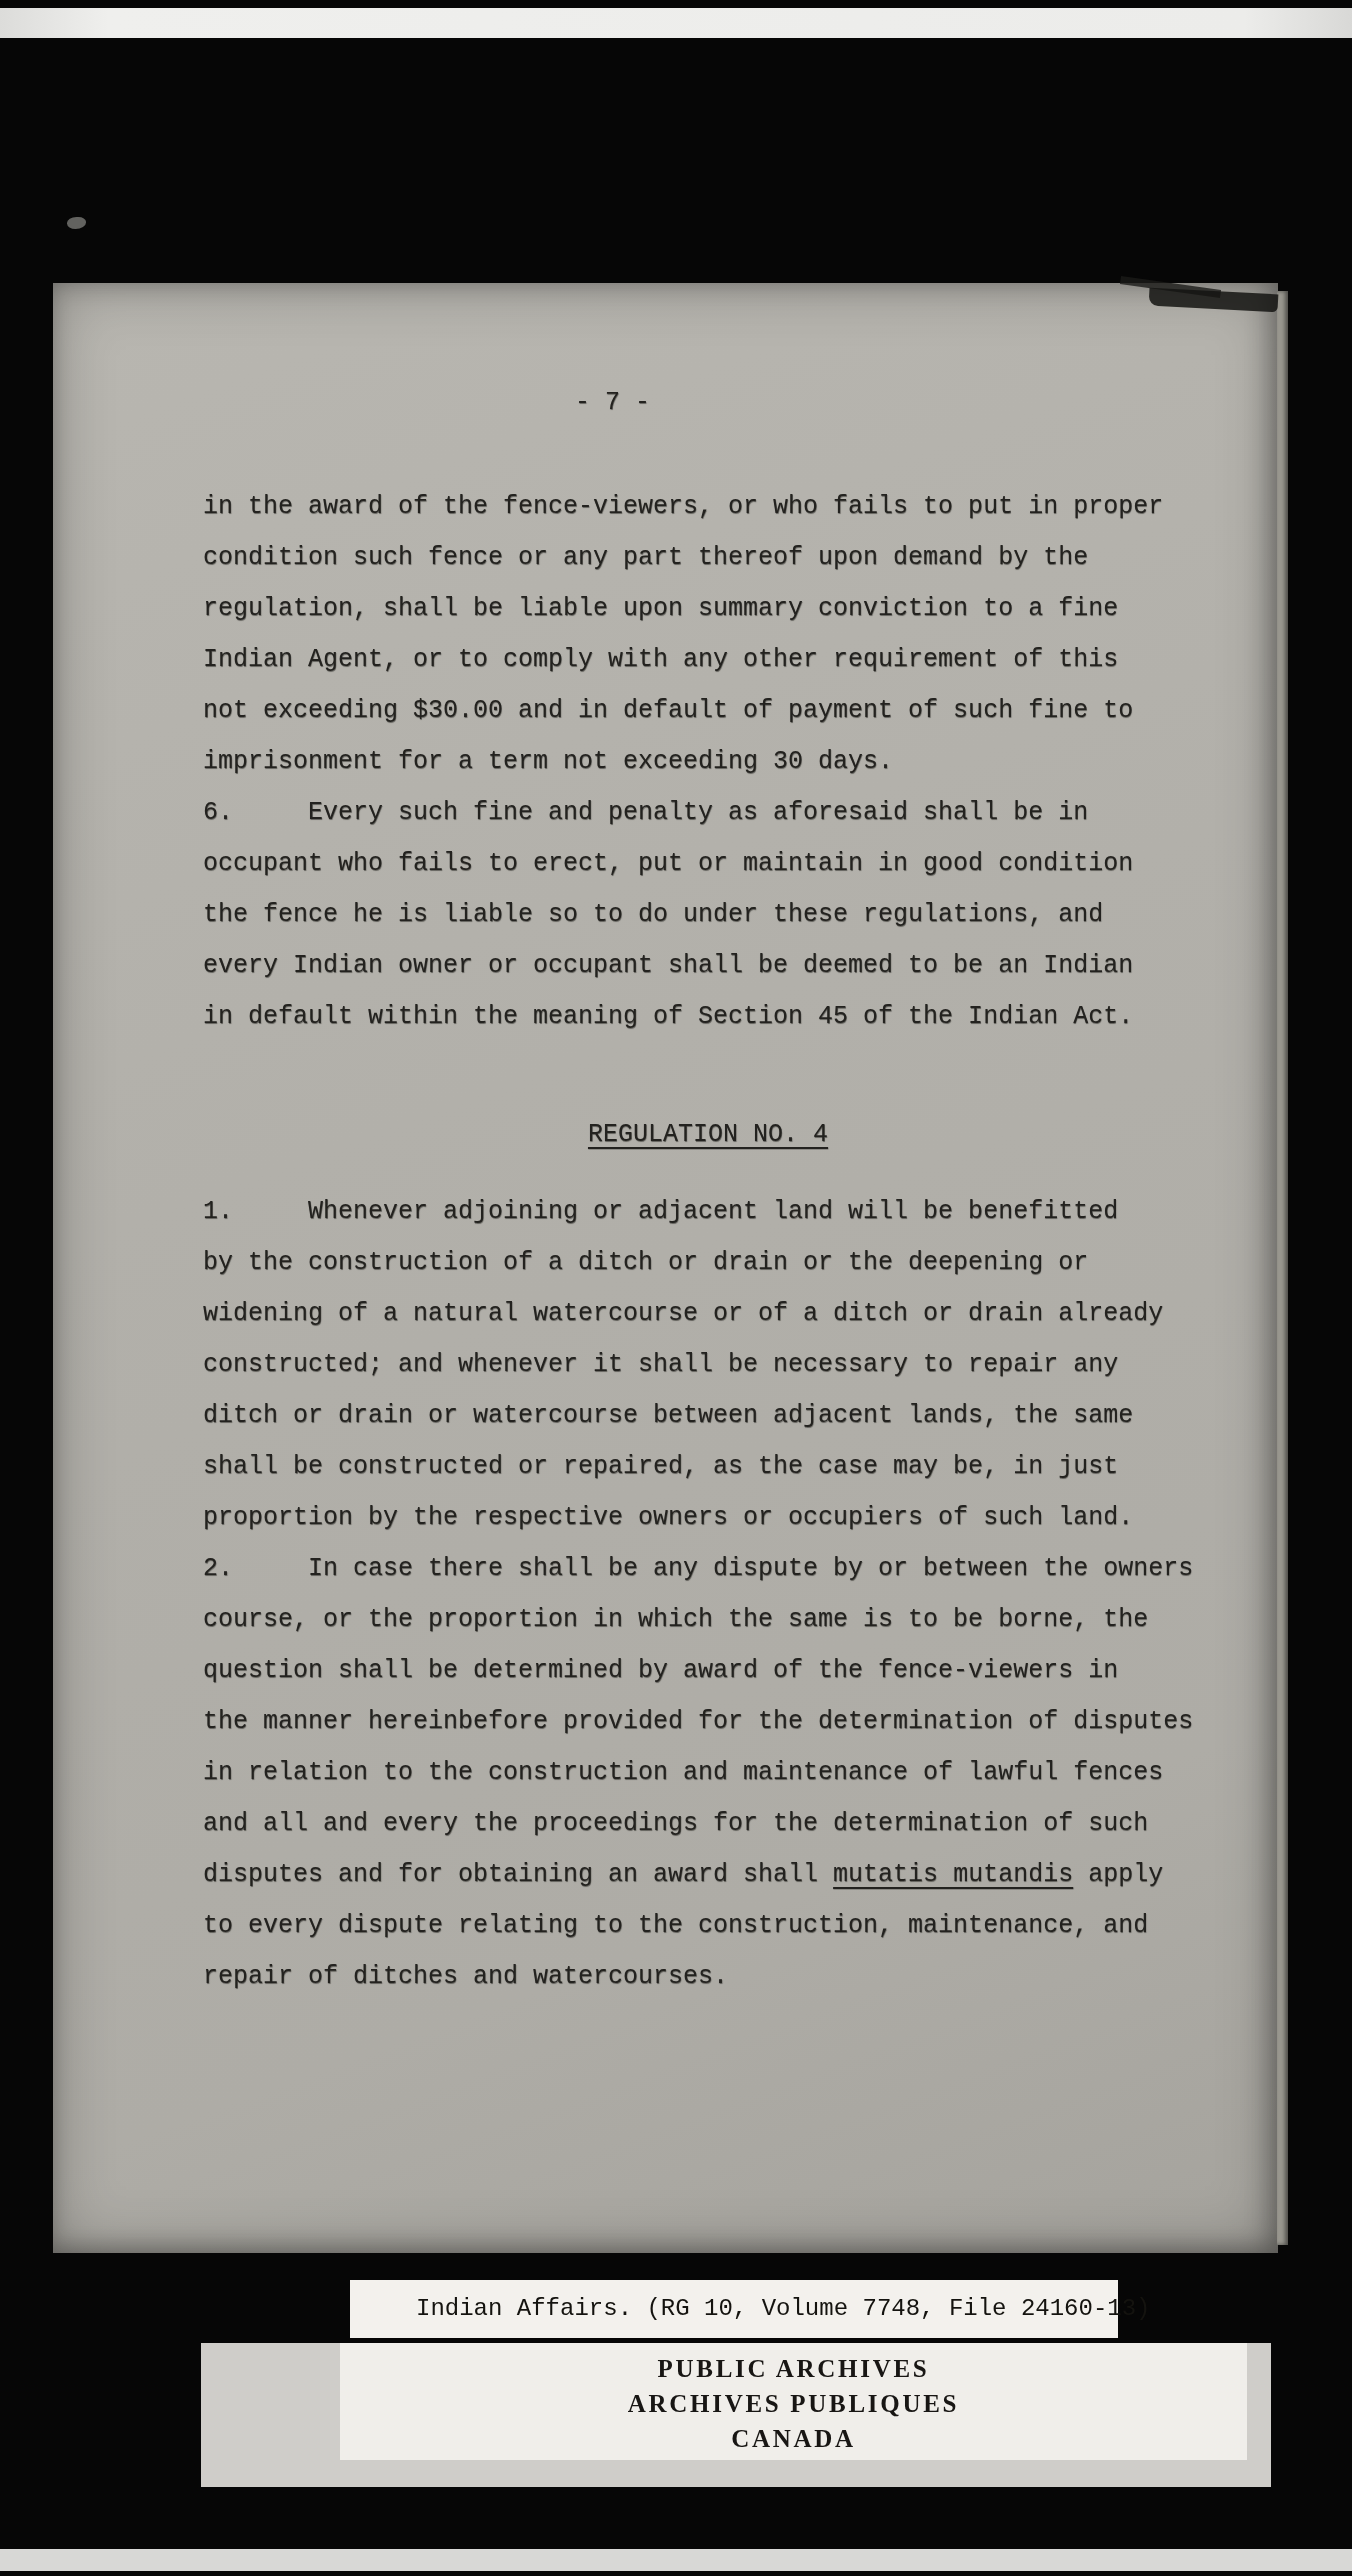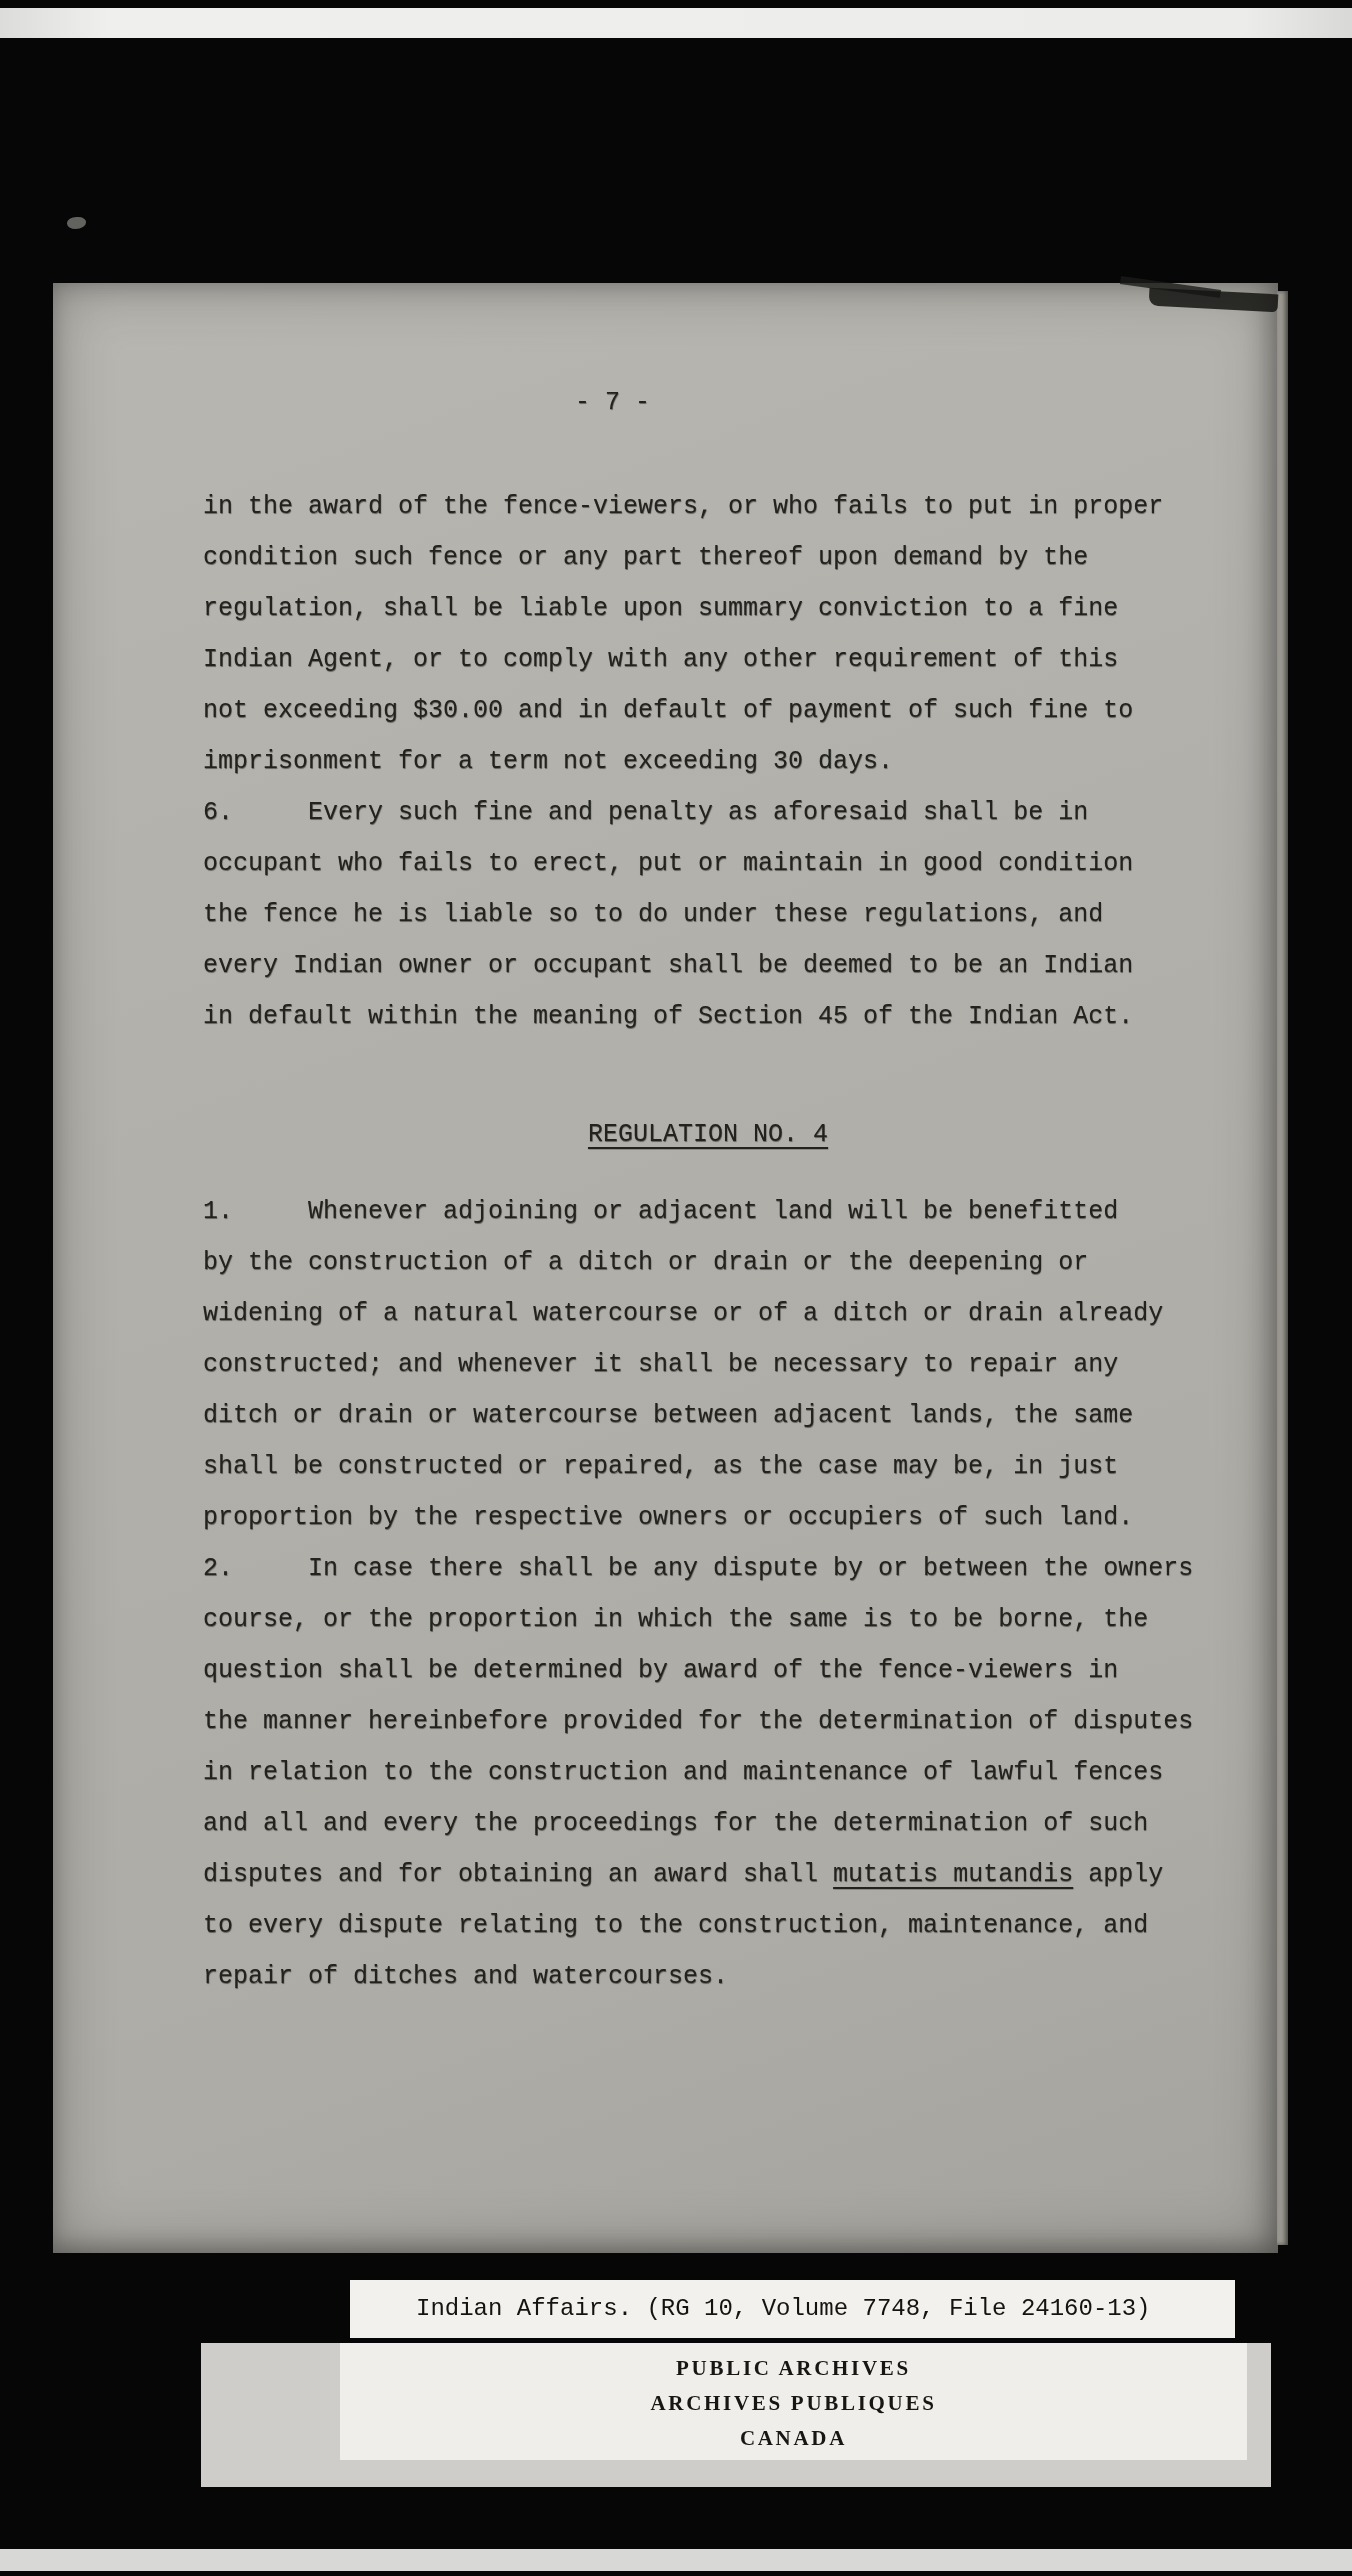--- a/index.html
+++ b/index.html
@@ -71,21 +71,21 @@
     background: #141412; opacity: 0.85; transform: rotate(3deg);
     border-radius: 0 0 5.4px 9.4px;
   }
   .artifact-smudge {
     left: 67px; top: 217px; width: 19px; height: 12px;
     background: #8a8a86; opacity: 0.7; border-radius: 50% 40% 55% 45%;
   }
   .file-label {
     position: absolute;
     left: 350px; top: 2280px;
-    width: 885px; height: 58px;
+    width: 768px; height: 58px;
     background: #f3f1ed;
     color: #14130f;
     font-size: 24px;
     line-height: 58px;
     padding-left: 66px;
     box-sizing: border-box;
     white-space: pre;
     font-family: "Liberation Mono", "DejaVu Sans Mono", monospace;
   }
   .stamp-strip {
@@ -94,21 +94,21 @@
     width: 1070px; height: 144px;
     background: #cfcdc9;
   }
   .stamp {
     position: absolute;
     left: 340px; top: 2343px;
     width: 907px; height: 117px;
     background: #f0eeea;
     font-family: "Liberation Serif", "DejaVu Serif", serif;
     font-weight: bold;
-    font-size: 21px;
+    font-size: 25px;
     letter-spacing: 2.7px;
     color: #181614;
     line-height: 35px;
     text-align: center;
     padding-top: 8px;
     box-sizing: border-box;
   }
 </style>
 </head>
 <body>

